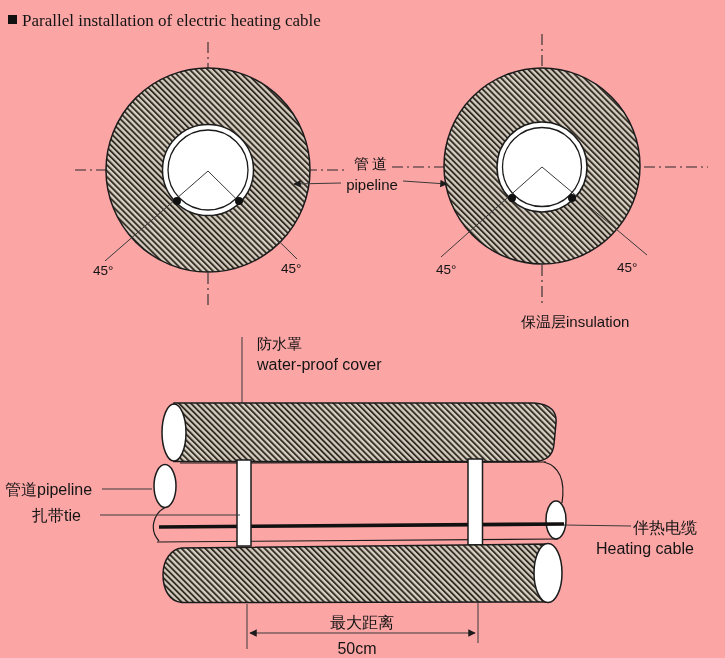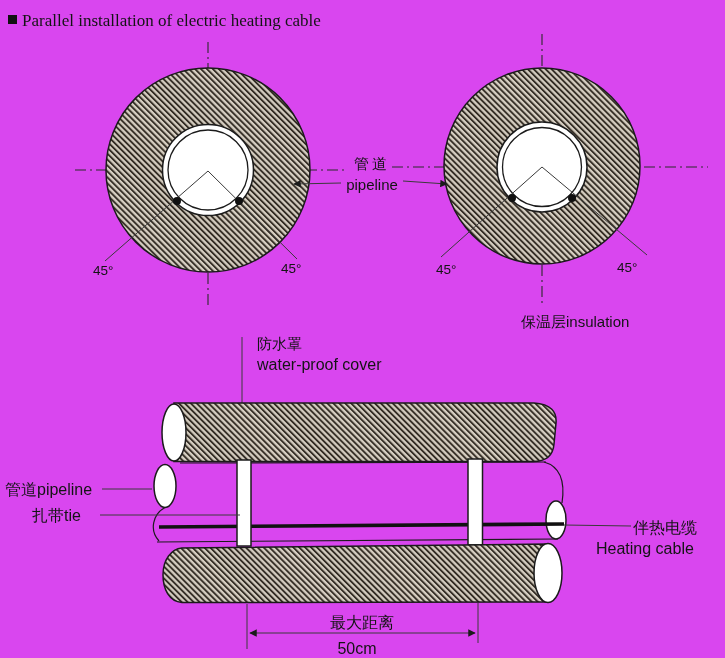--- a/index.html
+++ b/index.html
@@ -1,16 +1,16 @@
 <!DOCTYPE html>
 <html><head>
 <meta charset="utf-8">
 <style>
   html,body{margin:0;padding:0;background:#ffffff;}
-  .canvas{position:relative;width:725px;height:658px;background:#d946ef;overflow:hidden;
+  .canvas{position:relative;width:725px;height:658px;background:#fca5a5;overflow:hidden;
           font-family:"Liberation Sans","DejaVu Sans",sans-serif;}
   svg{display:block}
   svg text{fill:#141414;font-family:"Liberation Sans","DejaVu Sans",sans-serif;}
   .title-txt{font-family:"Liberation Serif","DejaVu Serif",serif;font-size:17px;}
   .ln{stroke:#1b1b1b;fill:none;stroke-width:1.2;}
   .ln-thin{stroke:#3a3a3a;fill:none;stroke-width:1;}
   .dashdot{stroke:#2a2a2a;fill:none;stroke-width:1.1;stroke-dasharray:11 4 2 4;}
   .outline{stroke:#1b1b1b;stroke-width:1.5;}
   .white-shape{fill:#ffffff;stroke:#1b1b1b;stroke-width:1.5;}
   .lbl15{font-size:15px;}

